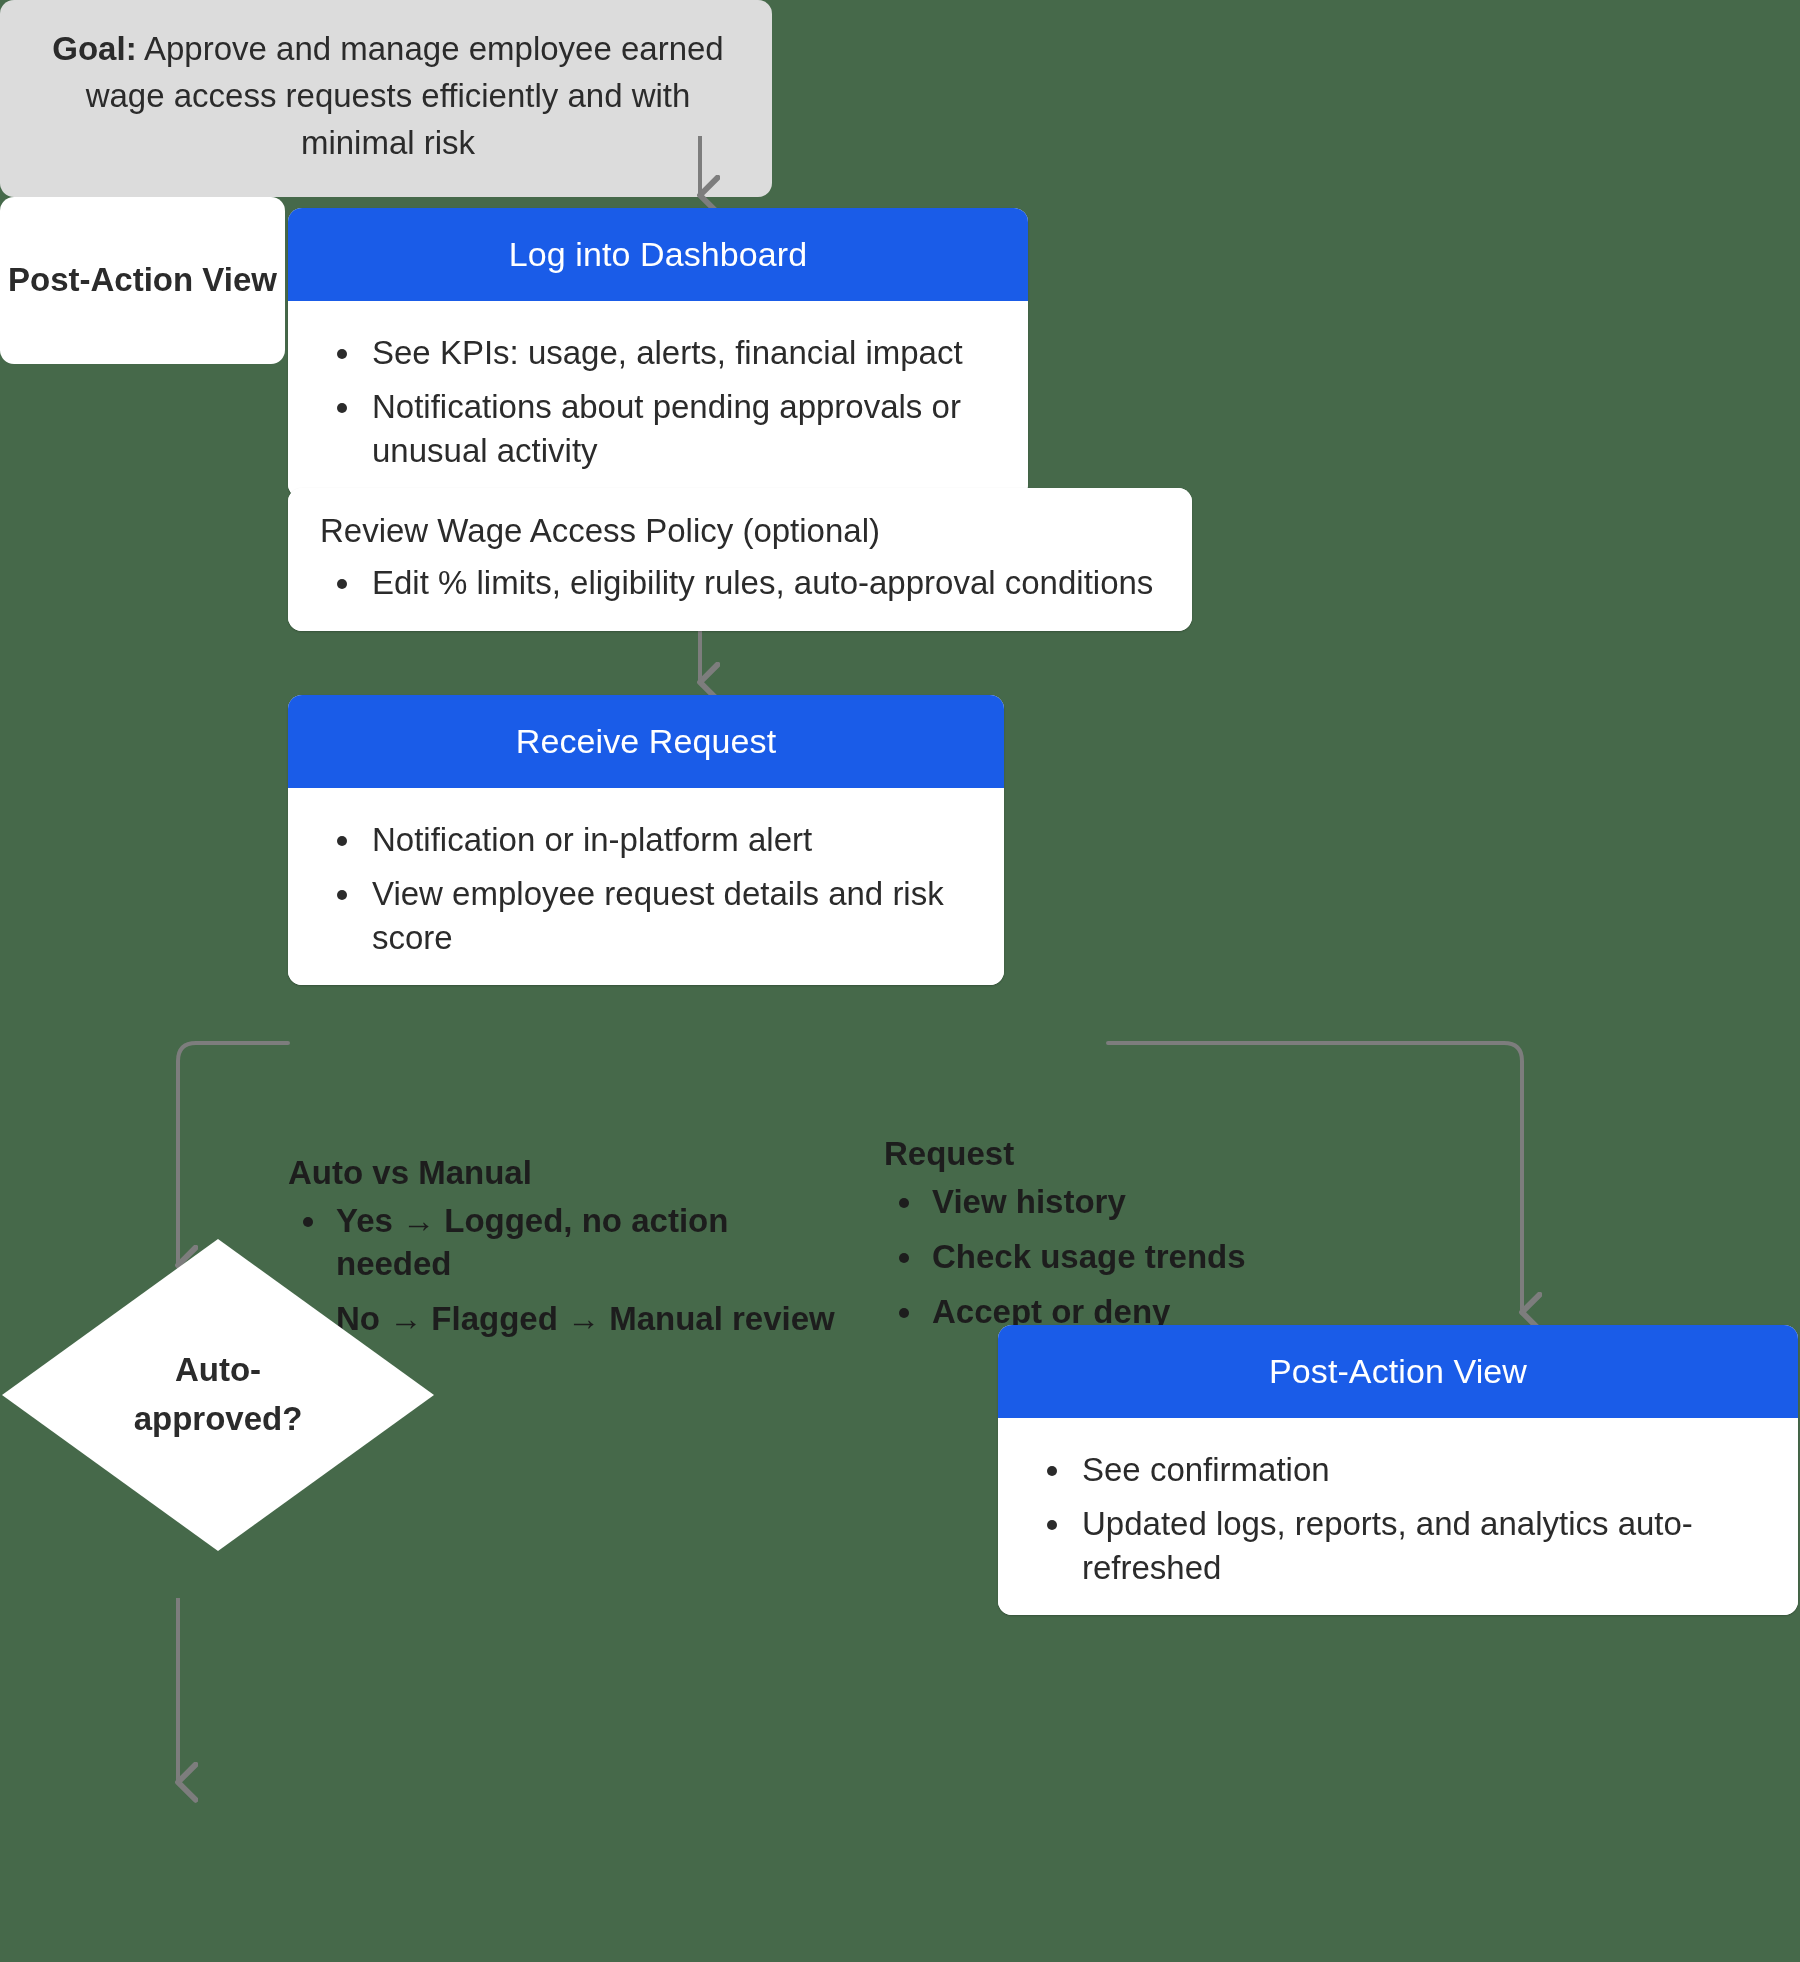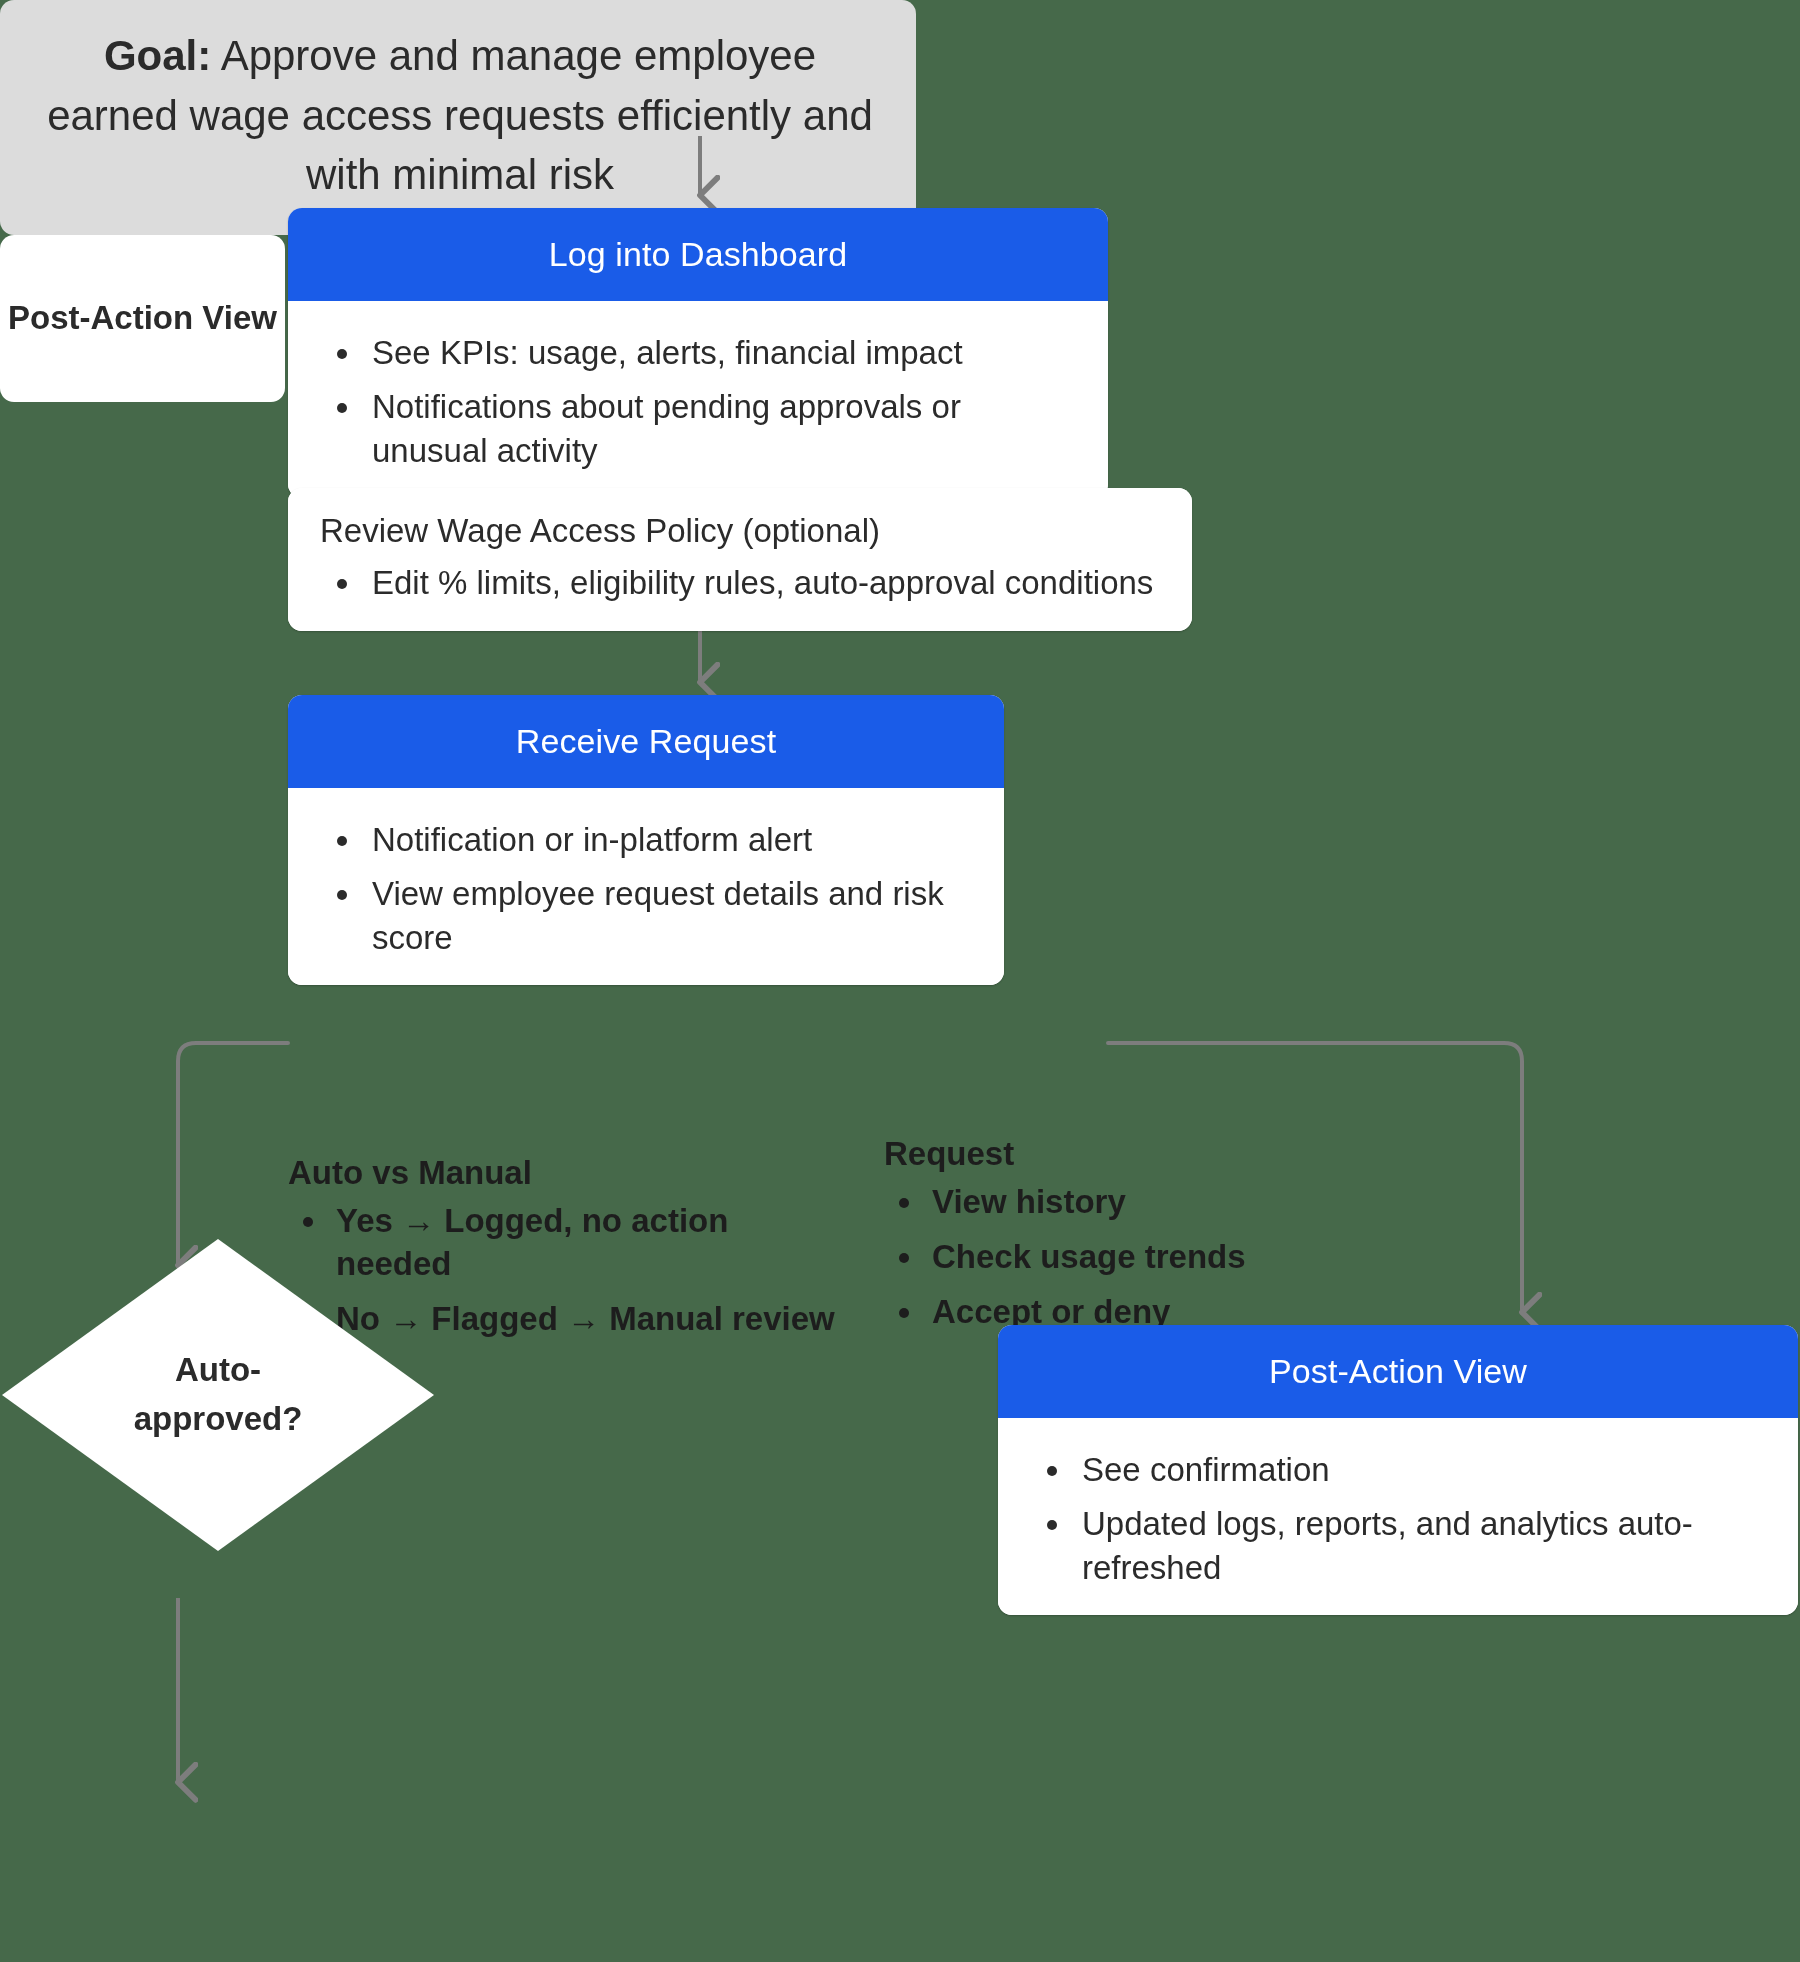--- a/index.html
+++ b/index.html
@@ -67,34 +67,34 @@
     font-size: 33px;
     color: #2b2b2b;
     line-height: 1.3;
     margin: 0 0 6px 2px;
   }
 
   
   #goal-node {
     left: 288px;
     top: 2px;
-    width: 916px;
+    width: 772px;
     background: #dcdcdc;
     border-radius: 14px;
     padding: 26px 34px 30px 38px;
     box-sizing: border-box;
     text-align: center;
-    font-size: 42px;
+    font-size: 33px;
     line-height: 1.42;
     color: #2b2b2b;
   }
   #goal-node b { font-weight: bold; }
 
   
-  #login-node      { left: 288px; top: 208px;  width: 820px; }
+  #login-node      { left: 288px; top: 208px;  width: 740px; }
   #policy-node     { left: 288px; top: 488px;  width: 904px; }
   #receive-node    { left: 288px; top: 695px;  width: 716px; }
   #post-right-node { left: 998px; top: 1325px; width: 800px; }
 
   #post-left-node {
     left: 35px;
     top: 1795px;
     width: 285px;
     min-height: 167px;
     border-radius: 14px;

